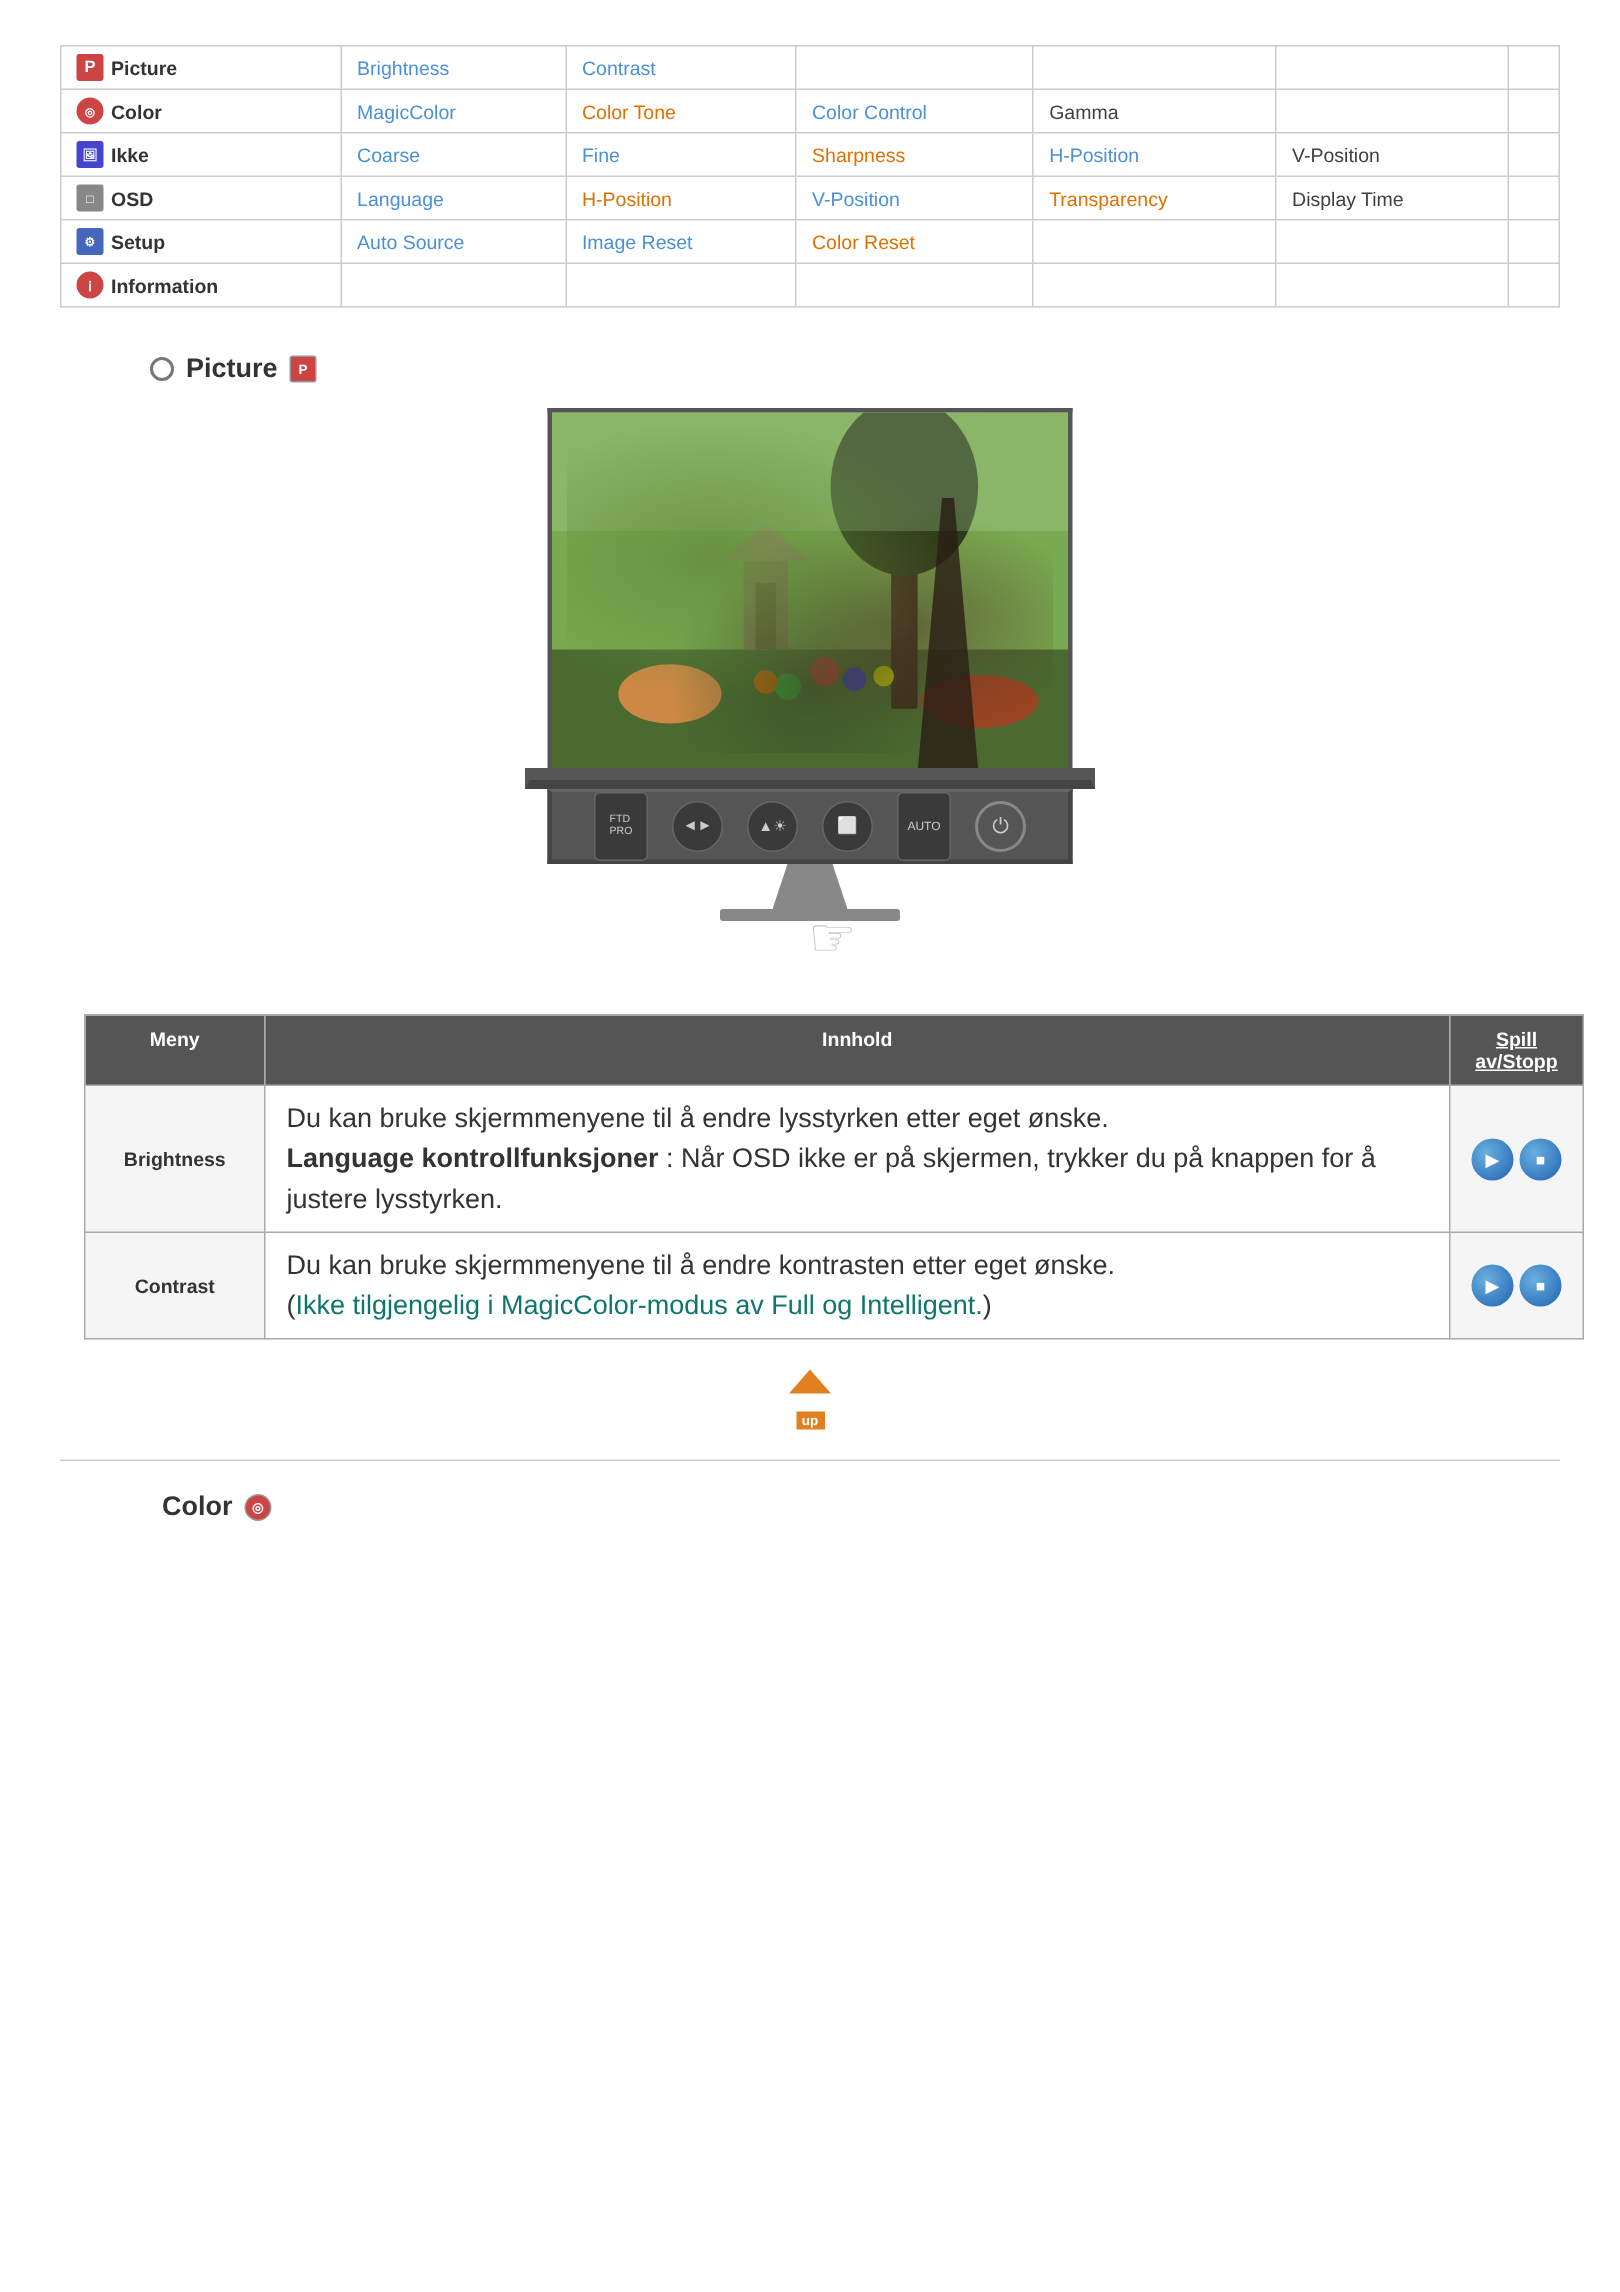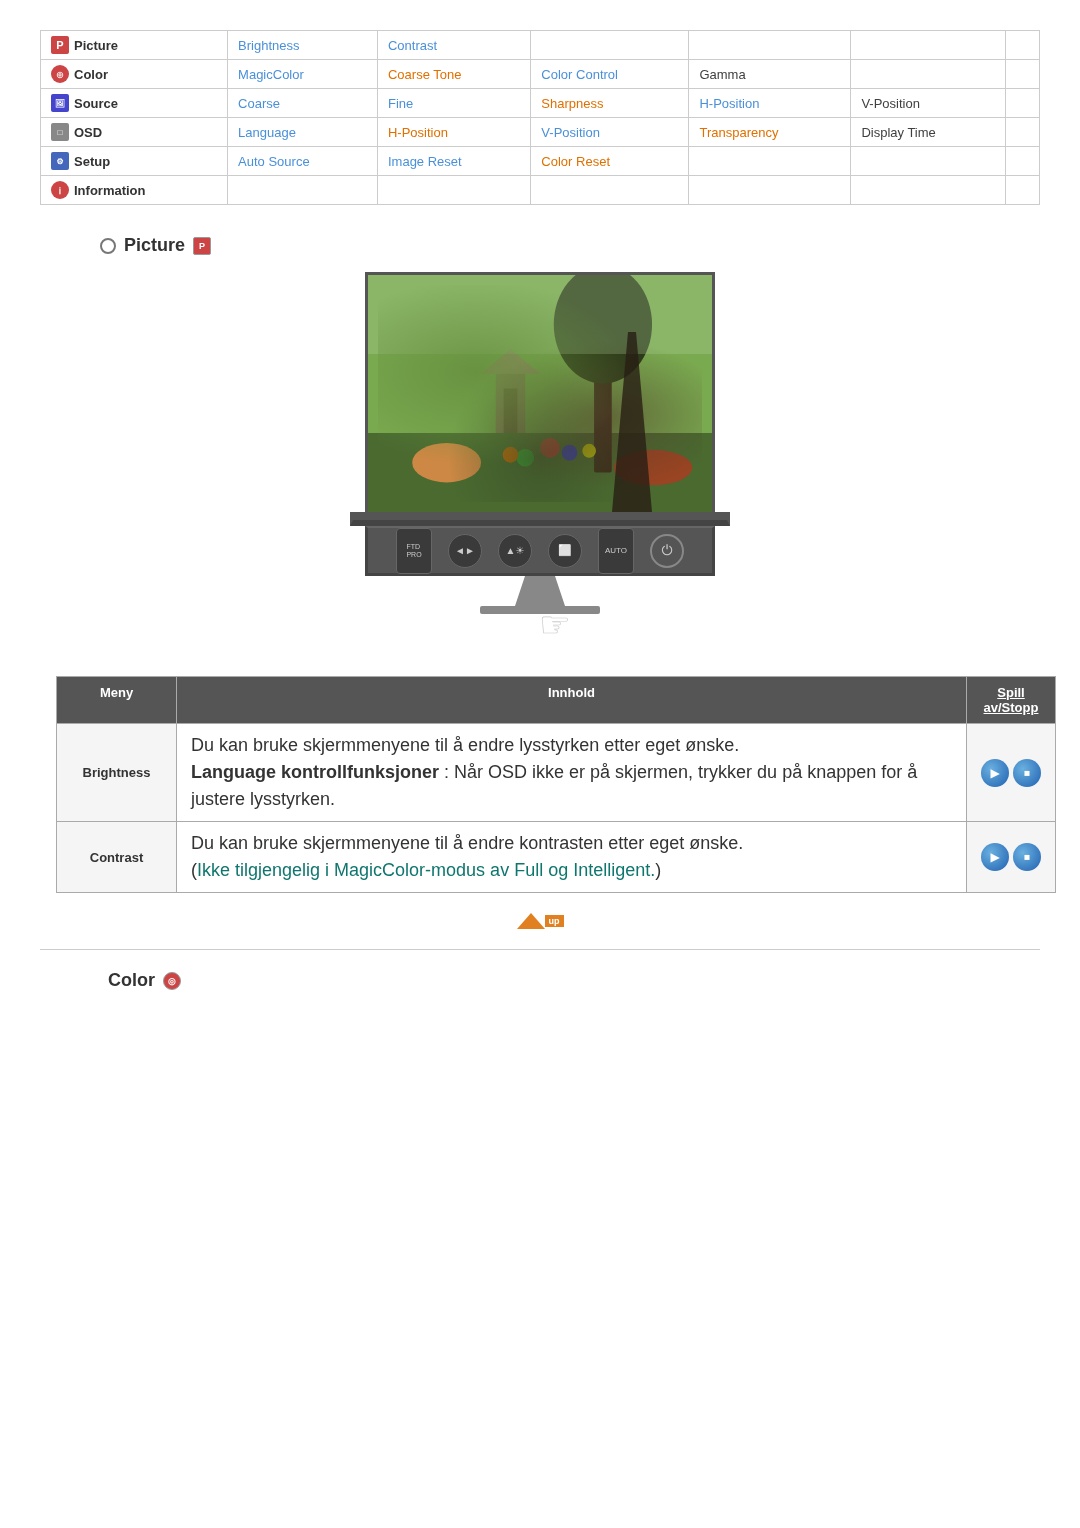--- a/index.html
+++ b/index.html
@@ -227,23 +227,23 @@
     .link-text { color: #0f766e; }
 
     
     .up-arrow-wrapper {
       display: flex;
       justify-content: center;
       margin: 10px 0 20px 0;
     }
     .up-arrow {
       display: flex;
-      flex-direction: row;
-      align-items: center;
-      gap: 0;
+      flex-direction: column;
+      align-items: center;
+      gap: 12px;
     }
     .up-arrow .arrow-head {
       width: 0;
       height: 0;
       border-left: 14px solid transparent;
       border-right: 14px solid transparent;
       border-bottom: 16px solid #e08020;
     }
     .up-arrow .arrow-label {
       font-size: 9px;
@@ -300,31 +300,31 @@
         <td></td>
     </tr>
     <tr>
       <td>
         <div class="row-label">
           <span class="icon-box nav-icon-color" style="font-size:8px;">◎</span>
           <strong>Color</strong>
         </div>
       </td>
       <td><span class="link-blue">MagicColor</span></td>
-      <td><span class="link-orange">Coarse Tone</span></td>
+      <td><span class="link-orange">Color Tone</span></td>
       <td><span class="link-blue">Color Control</span></td>
       <td><span class="link-green">Gamma</span></td>
       <td></td>
         <td></td>
     </tr>
     <tr>
       <td>
         <div class="row-label">
           <span class="icon-box nav-icon-image" style="font-size:8px;">🖼</span>
-          <strong>Source</strong>
+          <strong>Ikke</strong>
         </div>
       </td>
       <td><span class="link-blue">Coarse</span></td>
       <td><span class="link-blue">Fine</span></td>
       <td><span class="link-orange">Sharpness</span></td>
       <td><span class="link-blue">H-Position</span></td>
       <td><span class="link-green">V-Position</span></td>
       <td></td>
     </tr>
     <tr>

